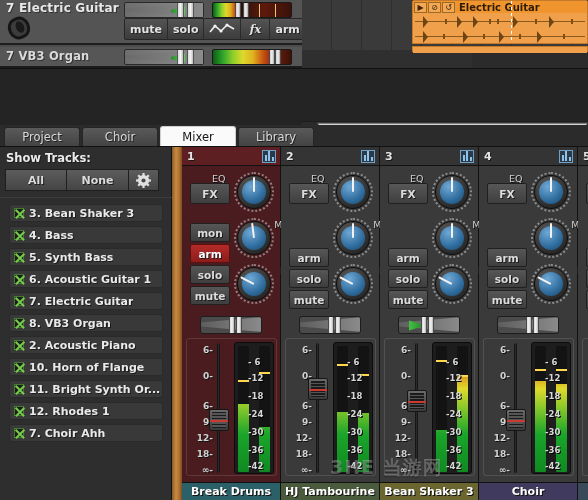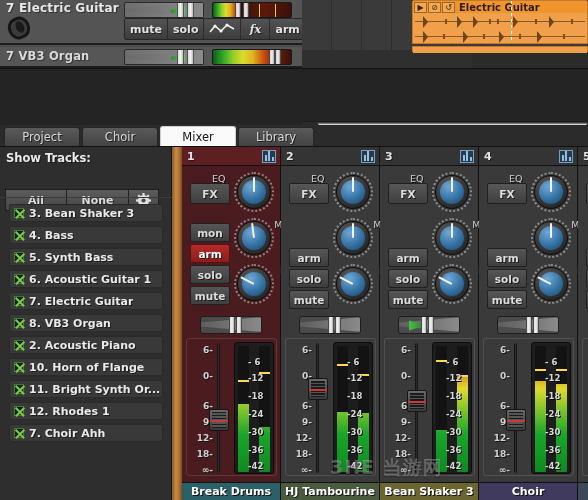--- a/index.html
+++ b/index.html
@@ -103,21 +103,21 @@
          justify-content:center; font-size:11.5px; color:#d8d8d8; text-shadow:1px 1px 0 #1f1f1f;
          background:linear-gradient(to bottom,#5a5a5a,#434343); border:1px solid #262626;
          border-bottom:none; border-radius:3px 3px 0 0; }
   .tab.active { background:#fafafa; color:#141414; text-shadow:none; border-color:#cfcfcf; height:20px; }
 
   
   .leftpanel { position:absolute; left:0; top:147px; width:172px; height:353px; background:#2e2e2e;
                border-right:1px solid #141414; }
   .showtracks { position:absolute; left:6px; top:4px; font-size:11.5px; font-weight:bold; color:#eaeaea;
                 text-shadow:1px 1px 0 #1c1c1c; }
-  .st-row { position:absolute; left:5px; top:22px; display:flex;margin-top:20px; }
+  .st-row { position:absolute; left:5px; top:22px; display:flex; }
   .st-btn { height:22px; width:62px; display:flex; align-items:center; justify-content:center;
             font-size:11px; font-weight:bold; color:#dcdcdc; text-shadow:1px 1px 0 #1c1c1c;
             background:linear-gradient(to bottom,#5c5c5c,#454545); border:1px solid #1f1f1f; }
   .st-btn.mid { border-left:none; }
   .st-gear { width:30px; height:22px; display:flex; align-items:center; justify-content:center;
              background:linear-gradient(to bottom,#5c5c5c,#454545); border:1px solid #1f1f1f; border-left:none; }
   .panel-div { position:absolute; left:0; top:50px; width:172px; height:1px; background:#1a1a1a;
                border-bottom:1px solid #3c3c3c; }
 
   .tracklist { position:absolute; left:0; top:54px; width:172px; height:298px; padding-top:3px; }

